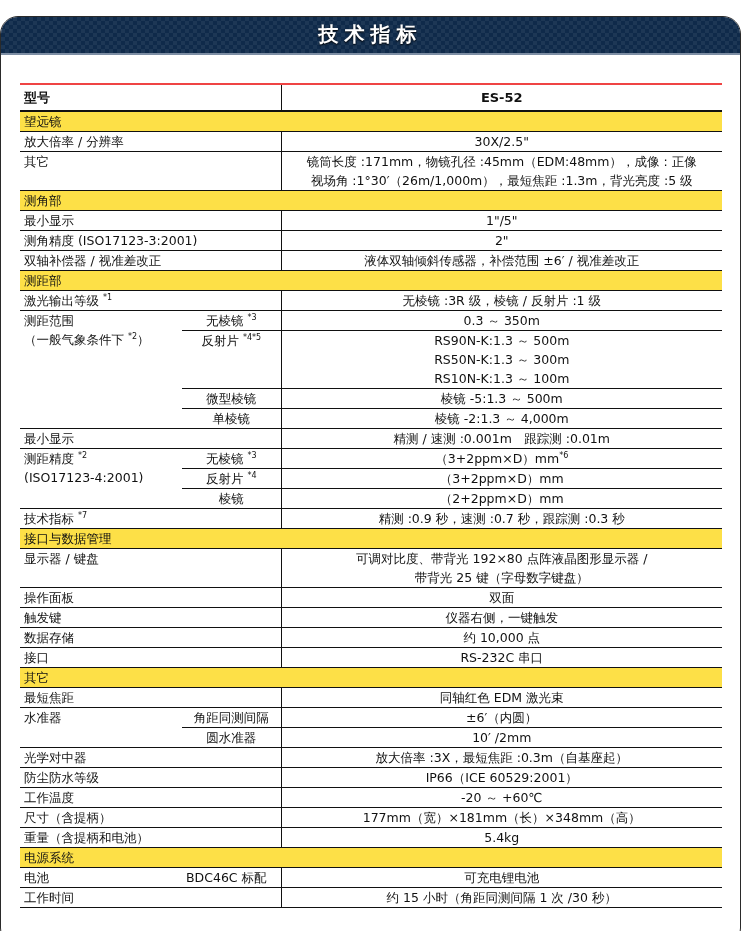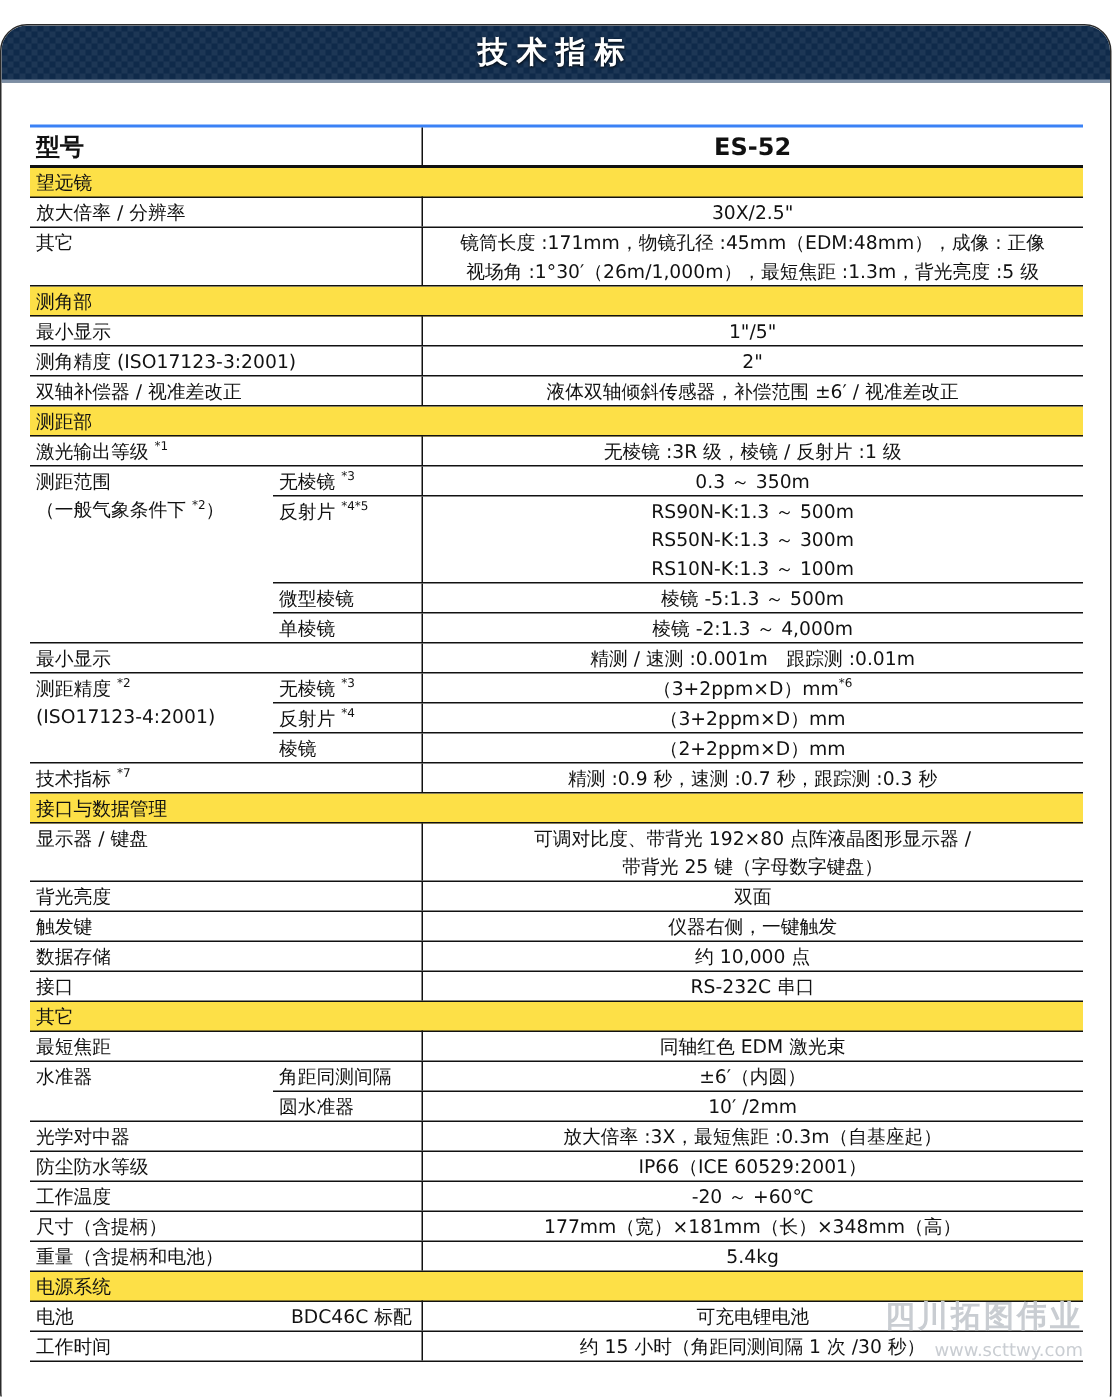--- a/index.html
+++ b/index.html
@@ -15,25 +15,25 @@
             background-size: 8px 8px; background-position: 0 0, 4px 4px;
             border-bottom: 2px solid #7d8ea4; }
   .banner-title { position: absolute; left: 0; right: 0; top: 4px; text-align: center;
                   color: #fff; font-size: 20px; font-weight: bold; letter-spacing: 6px;
                   text-shadow: 0 1px 2px #000; }
   table.spec { position: absolute; left: 19px; top: 66px; width: 702px; border-collapse: collapse;
                font-size: 12.5px; table-layout: fixed; }
   table.spec td { padding: 0 4px; vertical-align: top; line-height: 19px; height: 19px;
                   border-bottom: 1px solid #111; white-space: nowrap; }
   table.spec td.val { text-align: center; border-left: 1px solid #111; }
-  table.spec tr.model td { border-top: 2px solid #3b82f6; height: 25px; line-height: 25px;
-                           font-weight: bold; font-size: 16px; border-bottom: 2px solid #111; }
+  table.spec tr.model td { border-top: 2px solid #ef4444; height: 25px; line-height: 25px;
+                           font-weight: bold; font-size: 13px; border-bottom: 2px solid #111; }
   table.spec tr.section td { background: #fde047; height: 19px; }
-  table.spec td.sub { padding-left: 4px; }
-  table.spec td.right { text-align: right; padding-right: 6px; }
+  table.spec td.sub { padding-left: 4px; text-align: center; }
+  table.spec td.right { padding-right: 6px; }
   sup { font-size: 8px; line-height: 0; vertical-align: 5px; }
   .multi div { line-height: 19px; }
   .watermark { position: absolute; right: 18px; bottom: 38px; text-align: right; color: #c9cdd2; }
   .wm-cn { font-size: 20px; letter-spacing: 2px; font-weight: bold; }
   .wm-url { font-size: 12px; margin-top: 2px; }
 </style>
 </head>
 <body>
 
 <div class="frame">
@@ -145,21 +145,21 @@
       <td colspan="3">接口与数据管理</td>
     </tr>
     <tr>
       <td colspan="2">显示器 / 键盘</td>
       <td class="val multi">
         <div>可调对比度、带背光 192×80 点阵液晶图形显示器 /</div>
         <div>带背光 25 键（字母数字键盘）</div>
       </td>
     </tr>
     <tr>
-      <td colspan="2">背光亮度</td>
+      <td colspan="2">操作面板</td>
       <td class="val">双面</td>
     </tr>
     <tr>
       <td colspan="2">触发键</td>
       <td class="val">仪器右侧，一键触发</td>
     </tr>
     <tr>
       <td colspan="2">数据存储</td>
       <td class="val">约 10,000 点</td>
     </tr>
@@ -213,17 +213,13 @@
       <td class="right">BDC46C 标配</td>
       <td class="val">可充电锂电池</td>
     </tr>
     <tr>
       <td colspan="2">工作时间</td>
       <td class="val">约 15 小时（角距同测间隔 1 次 /30 秒）</td>
     </tr>
   </tbody>
     </table>
 
-  <div class="watermark">
-    <div class="wm-cn">四川拓图伟业</div>
-    <div class="wm-url">www.scttwy.com</div>
-  </div>
 </div>
 
 </body></html>

